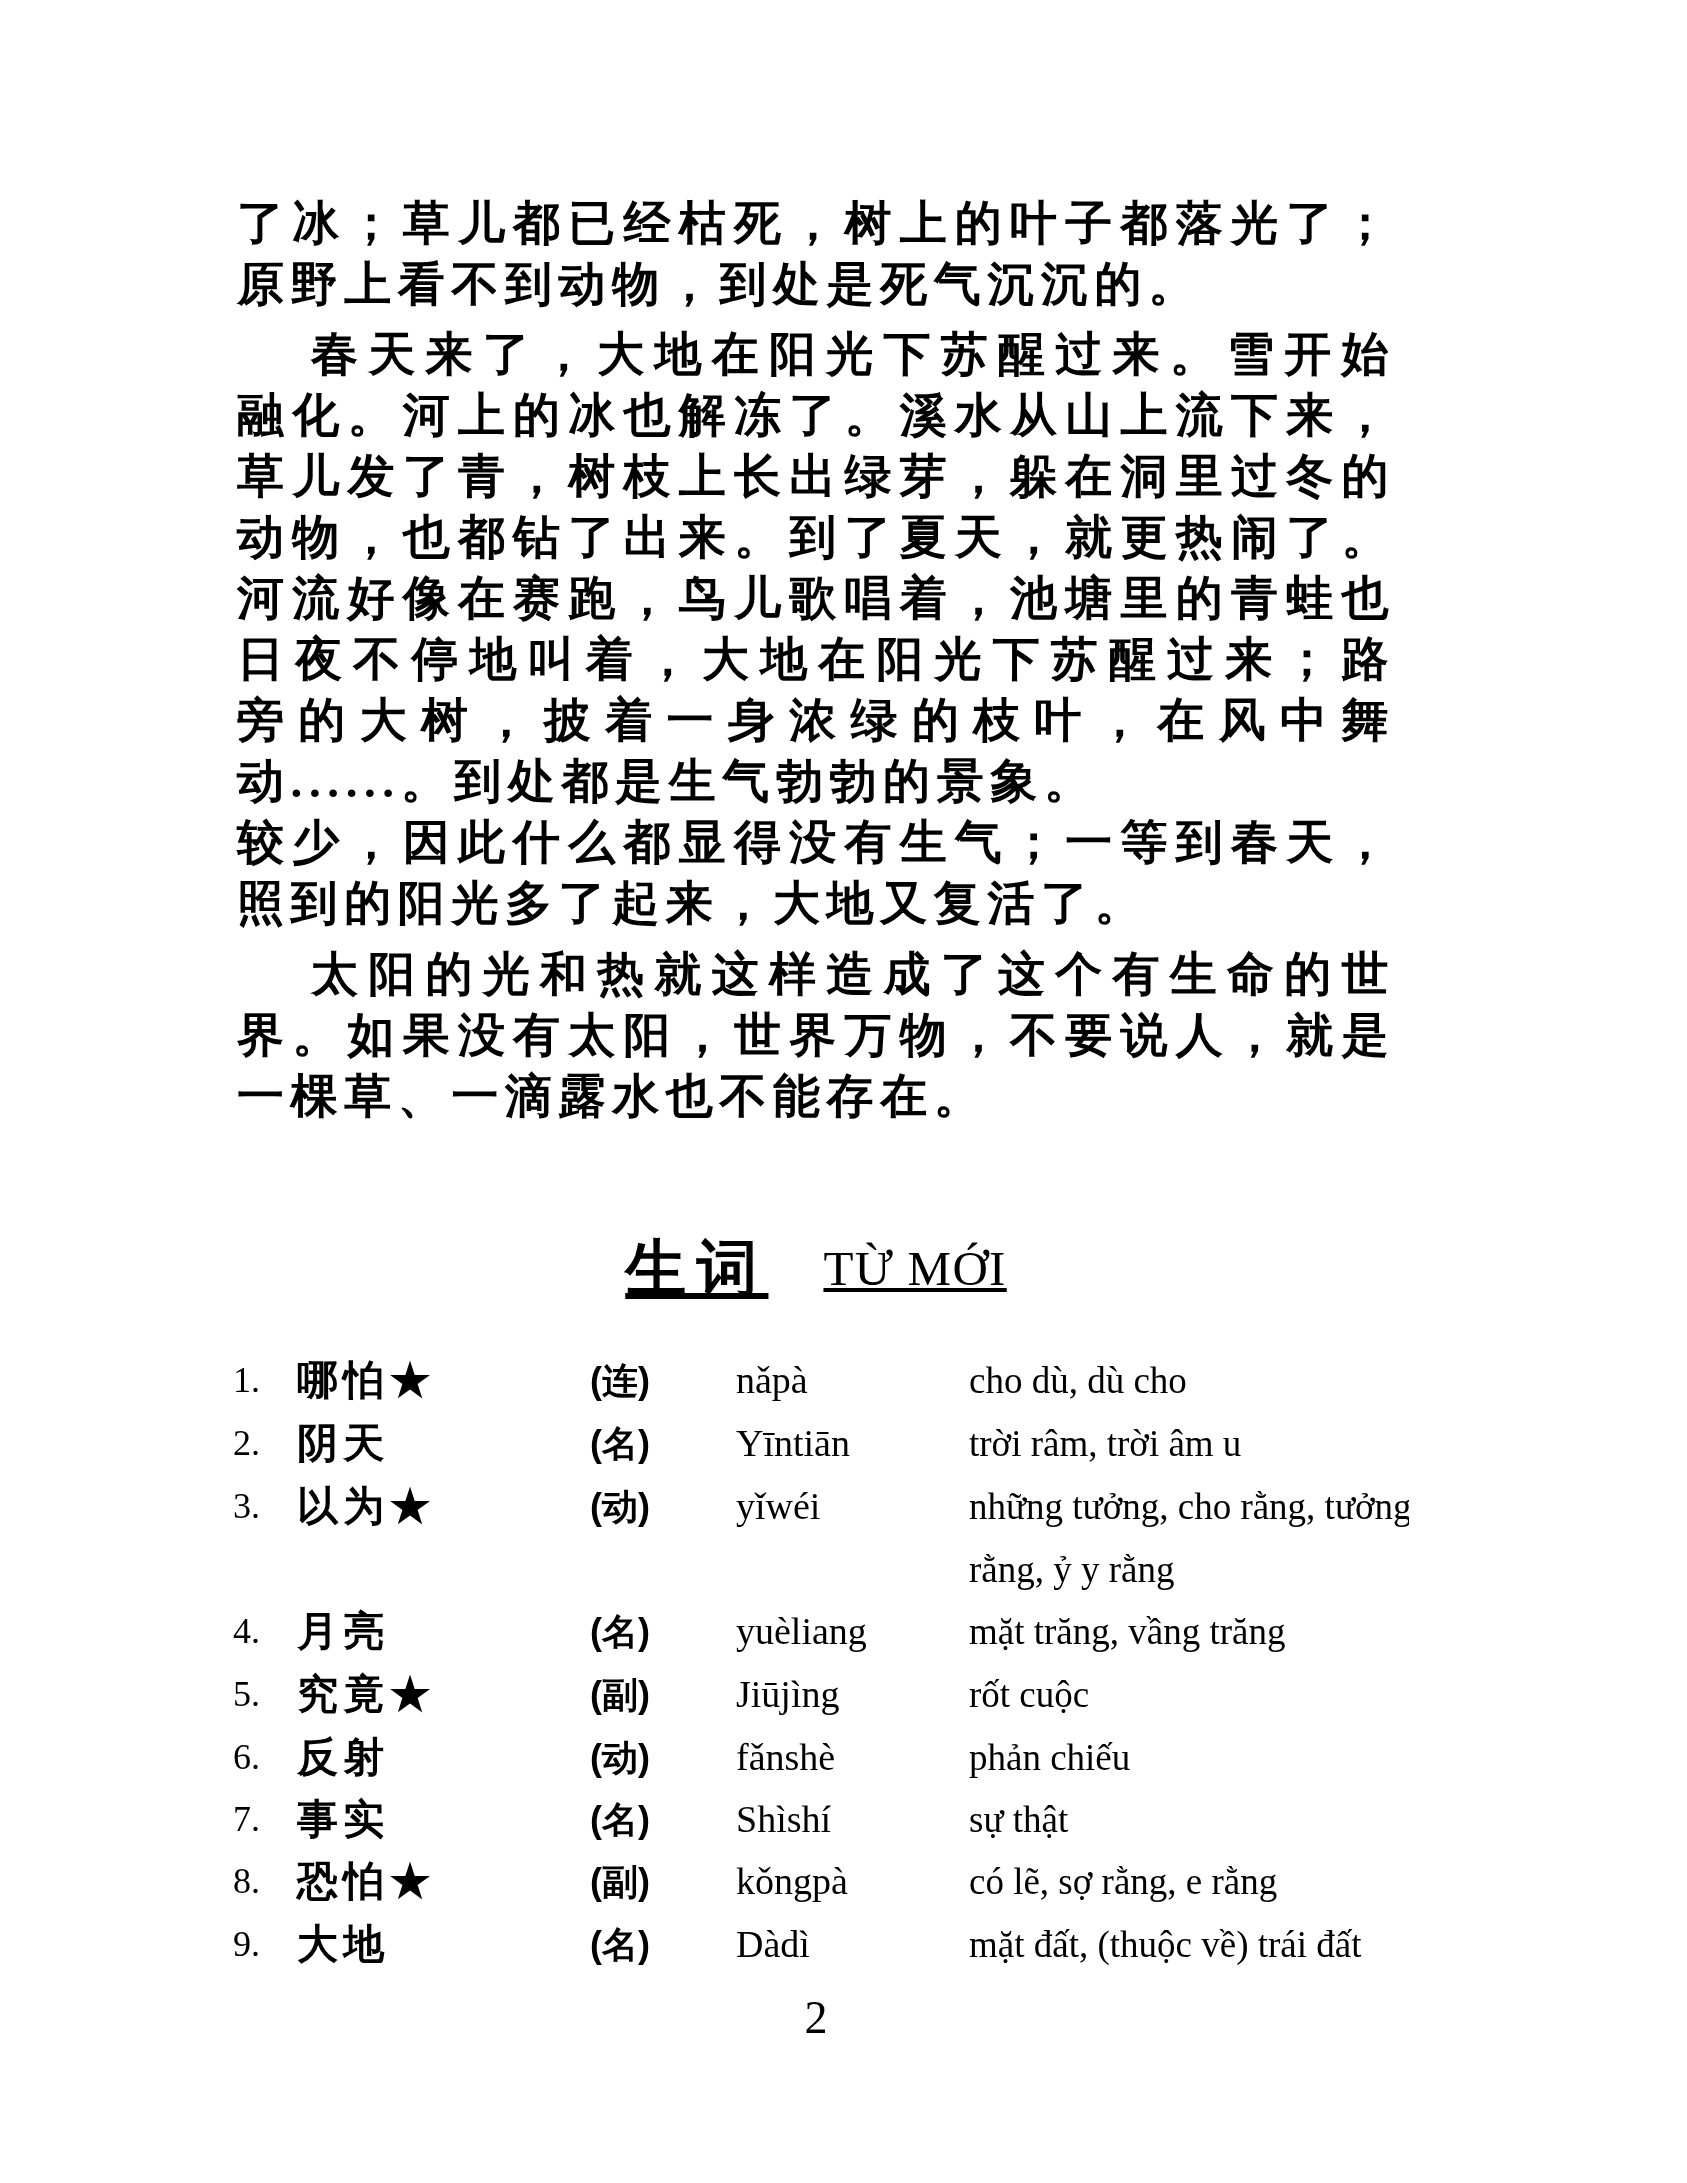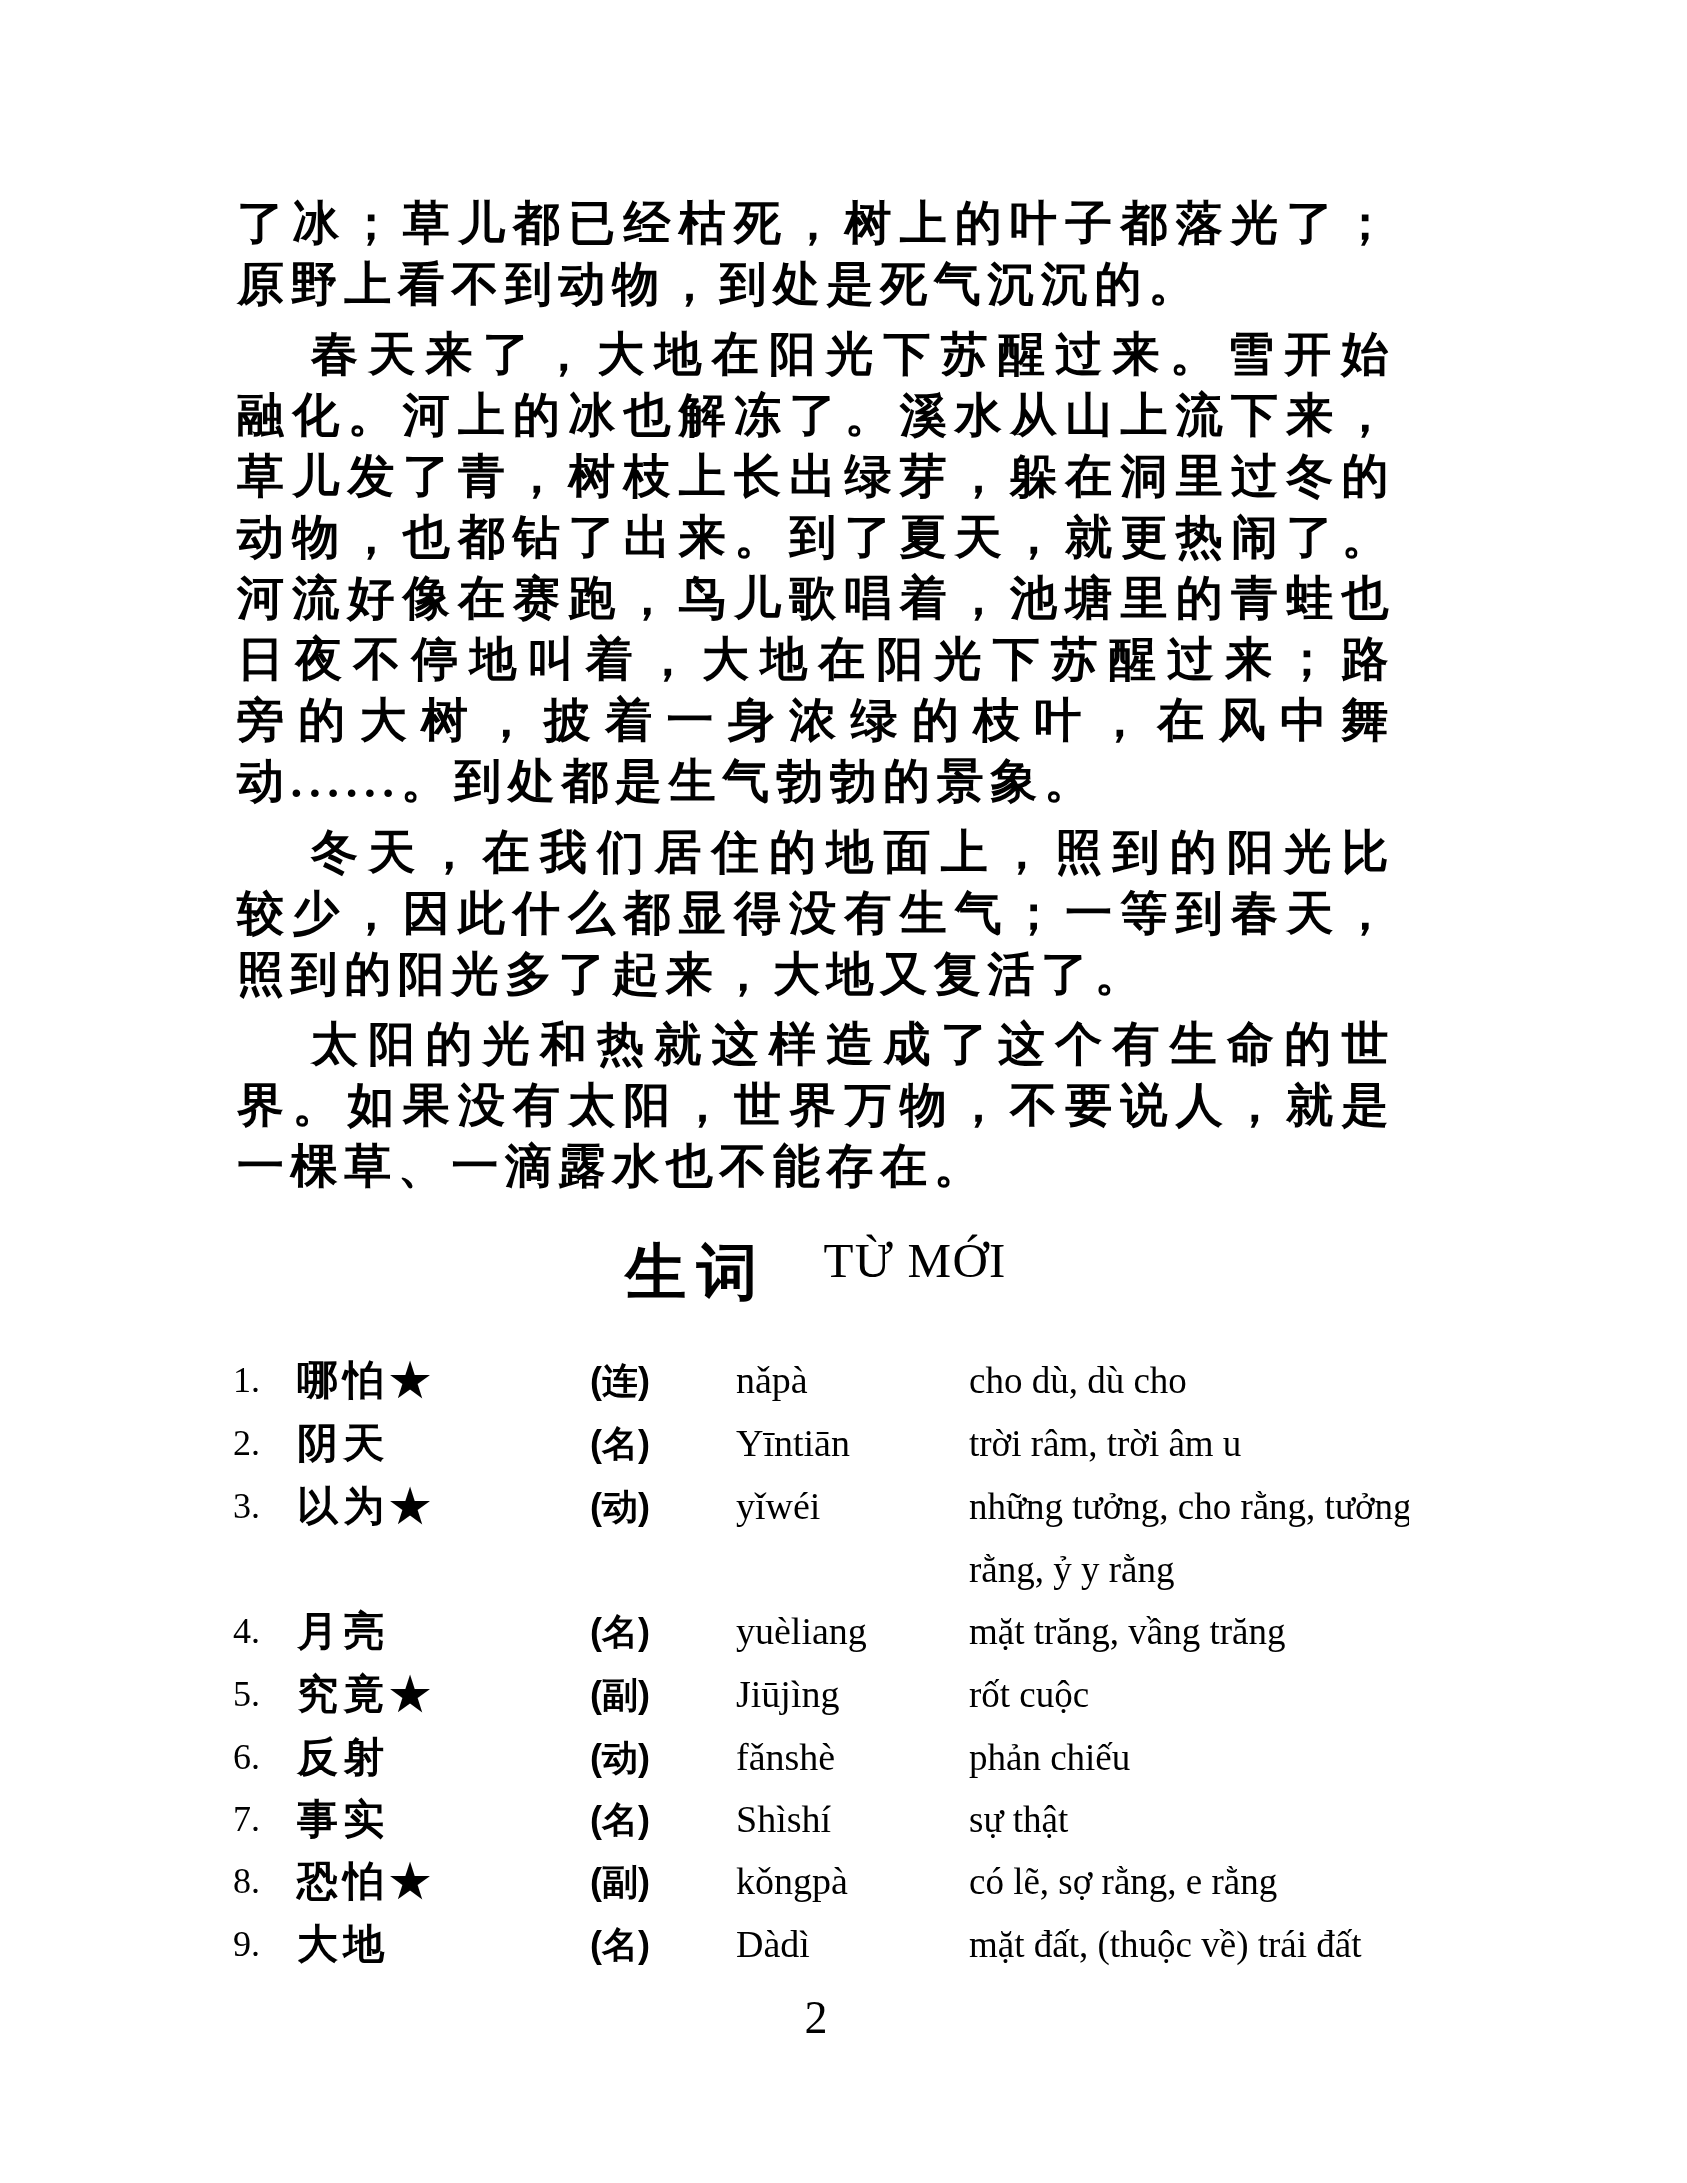--- a/index.html
+++ b/index.html
@@ -46,22 +46,23 @@
 
   
   .section-header {
     position: absolute;
     left: 237px;
     top: 1232px;
     width: 1158px;
     height: 73px;
     display: flex;
     justify-content: center;
-    align-items: flex-start;
+    align-items: center;
     gap: 24px;
+    text-decoration: underline;
   }
   .section-title-zh {
     font-family: "Liberation Sans", sans-serif;
     font-weight: 700;
     font-size: 61px;
     letter-spacing: 10.6px;
   }
   .section-title-vi {
     font-family: "Liberation Serif", serif;
     font-weight: 400;
@@ -136,21 +137,20 @@
     <div class="bline">了冰；草儿都已经枯死，树上的叶子都落光了；</div>
     <div class="bline pend">原野上看不到动物，到处是死气沉沉的。</div>
     <div class="bline par">春天来了，大地在阳光下苏醒过来。雪开始</div>
     <div class="bline">融化。河上的冰也解冻了。溪水从山上流下来，</div>
     <div class="bline">草儿发了青，树枝上长出绿芽，躲在洞里过冬的</div>
     <div class="bline">动物，也都钻了出来。到了夏天，就更热闹了。</div>
     <div class="bline">河流好像在赛跑，鸟儿歌唱着，池塘里的青蛙也</div>
     <div class="bline">日夜不停地叫着，大地在阳光下苏醒过来；路</div>
     <div class="bline">旁的大树，披着一身浓绿的枝叶，在风中舞</div>
     <div class="bline pend">动......。到处都是生气勃勃的景象。</div>
-    <div class="bline par">冬天，在我们居住的地面上，照到的阳光比</div>
     <div class="bline">较少，因此什么都显得没有生气；一等到春天，</div>
     <div class="bline pend">照到的阳光多了起来，大地又复活了。</div>
     <div class="bline par">太阳的光和热就这样造成了这个有生命的世</div>
     <div class="bline">界。如果没有太阳，世界万物，不要说人，就是</div>
     <div class="bline pend">一棵草、一滴露水也不能存在。</div>
   </div>
 
   <div class="section-header">
     <span class="section-title-zh">生词</span>
     <span class="section-title-vi">TỪ MỚI</span>

